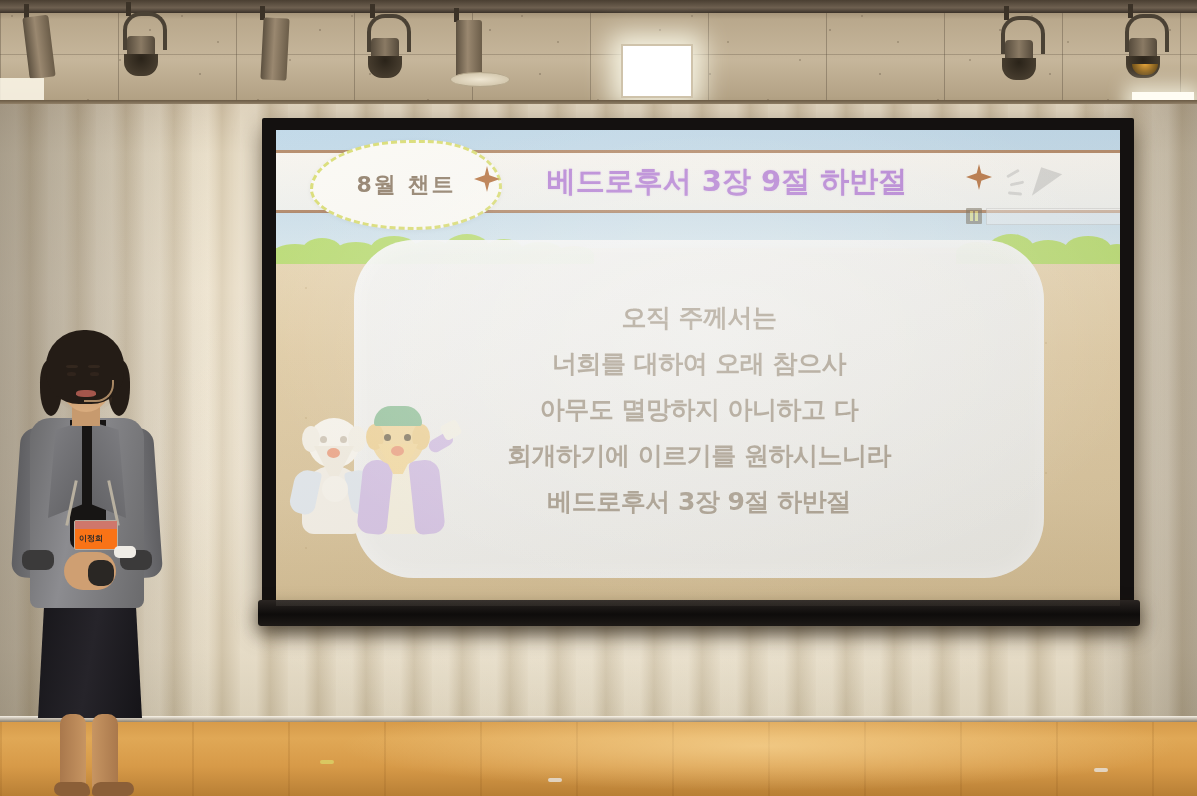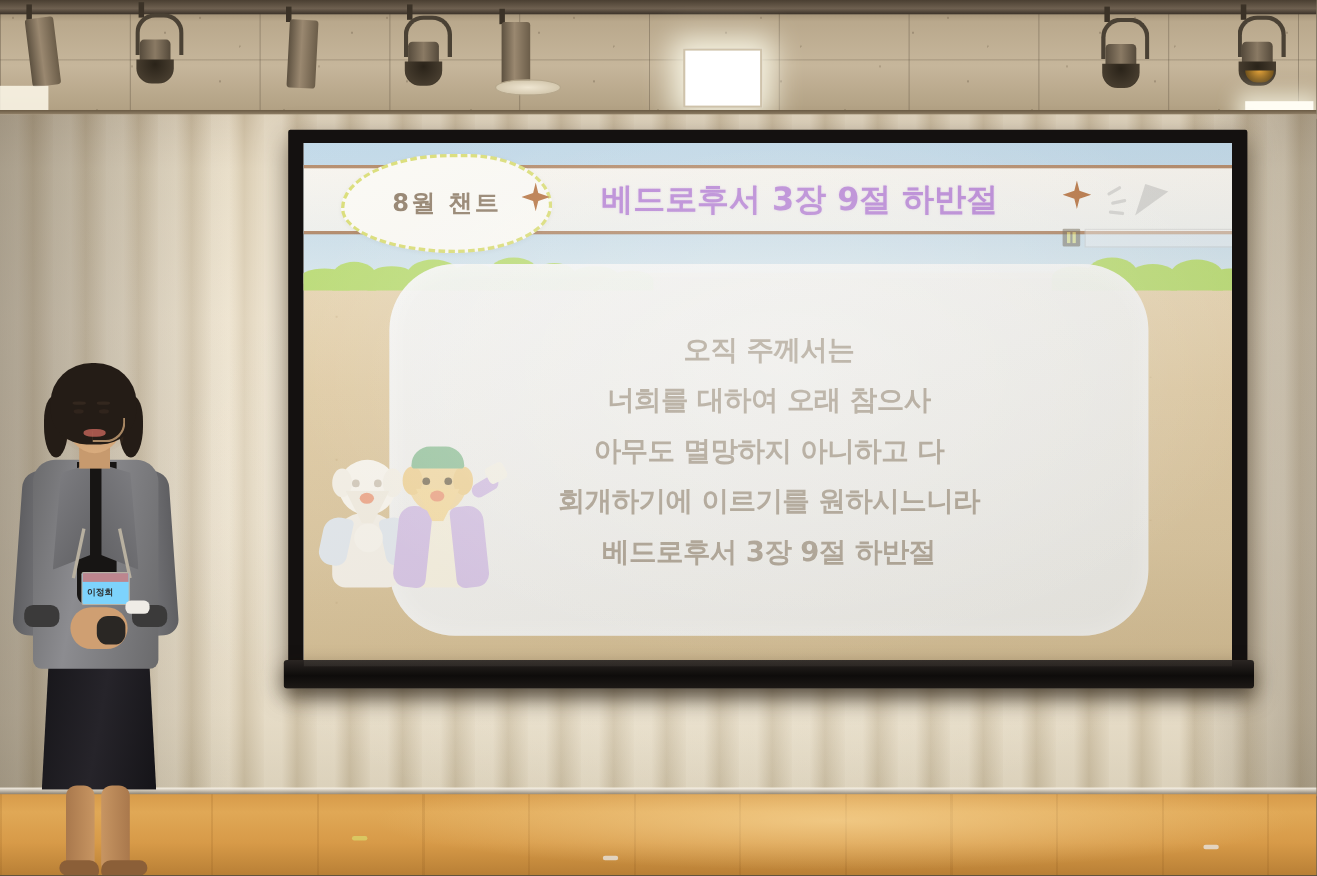--- a/index.html
+++ b/index.html
@@ -216,21 +216,21 @@
     background:linear-gradient(90deg,#5f5f62,#7e7e82);border-radius:16px 10px 12px 14px;transform:rotate(4deg);}
   .p-armR{position:absolute;left:114px;top:98px;width:36px;height:150px;
     background:linear-gradient(270deg,#5f5f62,#7e7e82);border-radius:10px 16px 14px 12px;transform:rotate(-4deg);}
   .p-cuffL{position:absolute;left:14px;top:220px;width:32px;height:20px;background:#3b3a3a;border-radius:8px;}
   .p-cuffR{position:absolute;left:112px;top:220px;width:32px;height:20px;background:#3b3a3a;border-radius:8px;}
   .p-hands{position:absolute;left:56px;top:222px;width:52px;height:38px;
     background:#cf9f72;border-radius:20px;}
   .p-hand-dk{position:absolute;left:80px;top:230px;width:26px;height:26px;background:#2a2724;border-radius:10px;}
   .p-watch{position:absolute;left:106px;top:216px;width:22px;height:12px;background:#efece6;border-radius:5px;}
   .p-badge{position:absolute;left:66px;top:190px;width:42px;height:28px;
-    background:#7dd3fc;border:1px solid #b8b2a4;border-radius:2px;overflow:hidden;}
+    background:#f97316;border:1px solid #b8b2a4;border-radius:2px;overflow:hidden;}
   .p-badge .bt{position:absolute;left:0;top:0;width:42px;height:8px;background:#c8787a;opacity:.85;}
   .p-badge .bn{position:absolute;left:4px;top:12px;font-size:8px;color:#2b2b2b;font-weight:700;}
   .p-lanyardL{position:absolute;left:62px;top:150px;width:3px;height:46px;background:#b8b0a0;transform:rotate(12deg);}
   .p-lanyardR{position:absolute;left:104px;top:150px;width:3px;height:46px;background:#b8b0a0;transform:rotate(-12deg);}
   .p-skirt{position:absolute;left:30px;top:272px;width:104px;height:116px;
     background:linear-gradient(100deg,#17161a,#26242a 50%,#151418);
     clip-path:polygon(6% 0,94% 0,100% 100%,0 100%);}
   .p-legL{position:absolute;left:52px;top:384px;width:26px;height:78px;
     background:linear-gradient(90deg,#a9784c,#c79562);border-radius:10px 10px 6px 6px;}
   .p-legR{position:absolute;left:84px;top:384px;width:26px;height:78px;

